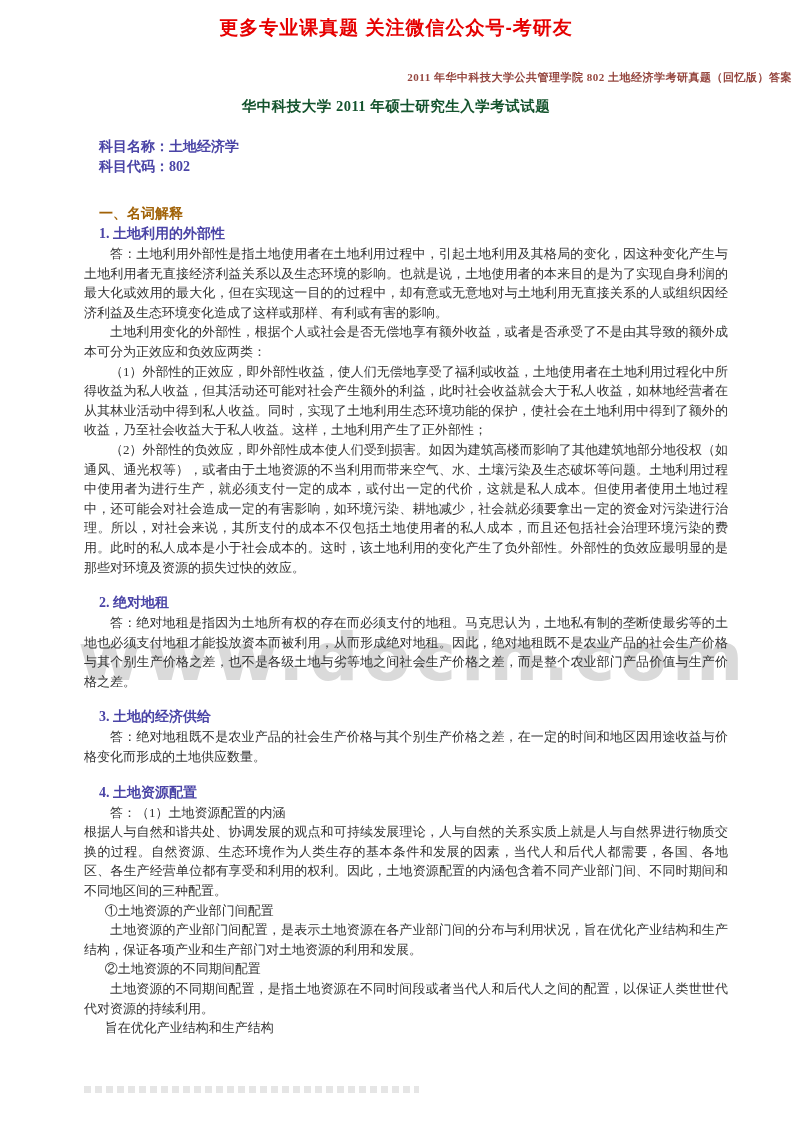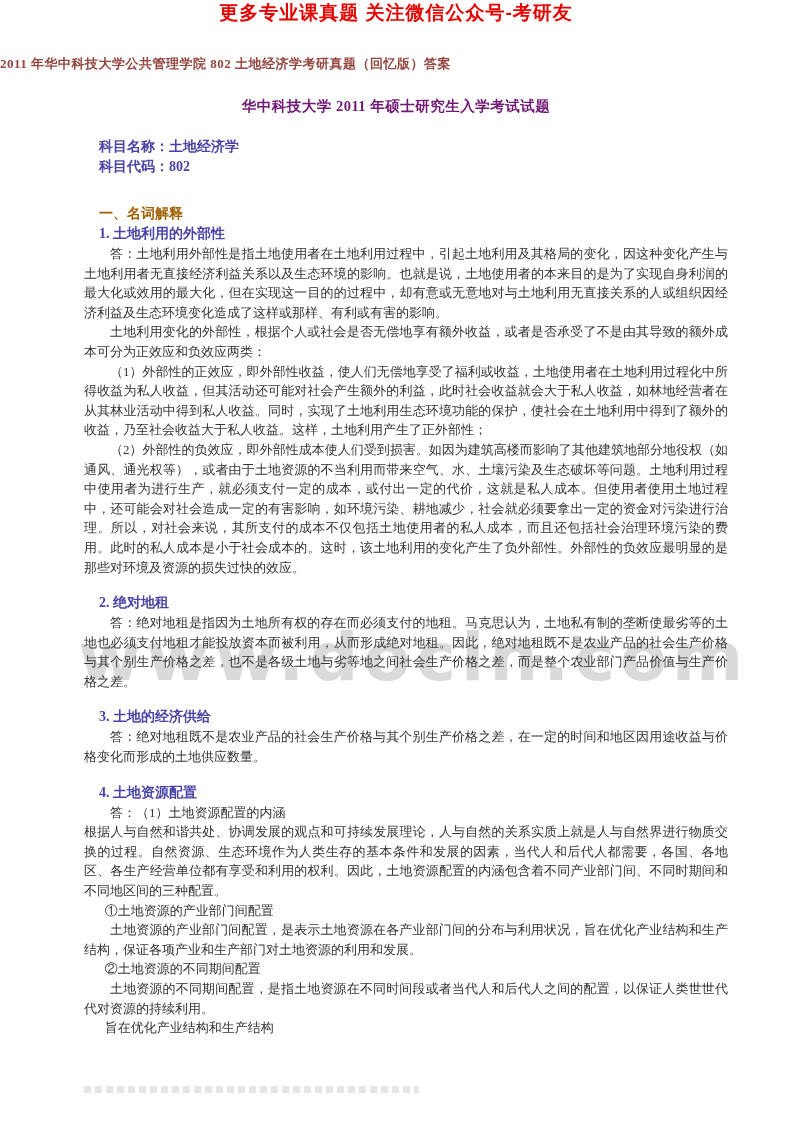--- a/index.html
+++ b/index.html
@@ -5,40 +5,41 @@
   html,body{margin:0;padding:0;background:#ffffff;}
   .page{
     position:relative;
     width:792px;height:1122px;
     background:#ffffff;
     overflow:hidden;
     font-family:"Liberation Serif","DejaVu Serif",serif;
   }
   .banner{
     text-align:center;
+    padding-top:15px;
     font-family:"Liberation Sans","DejaVu Sans",sans-serif;
     font-weight:bold;
     font-size:19px;
     letter-spacing:1px;
     color:#e60000;
   }
   .doc-title{
-    text-align:left;
+    text-align:right;
     margin-top:29px;
-    font-size:13px;
+    font-size:11px;
     font-weight:bold;
     color:#95463f;
     letter-spacing:0.5px;
   }
   .doc-subtitle{
     text-align:center;
-    margin-top:24px;
+    margin-top:12px;
     font-size:14.5px;
     font-weight:bold;
-    color:#701a75;
+    color:#14532d;
     letter-spacing:0.5px;
   }
   .content{
     position:relative;
     z-index:1;
     margin:0 64px 0 84px;
   }
   .subject{
     margin-top:21px;
     padding-left:15px;

